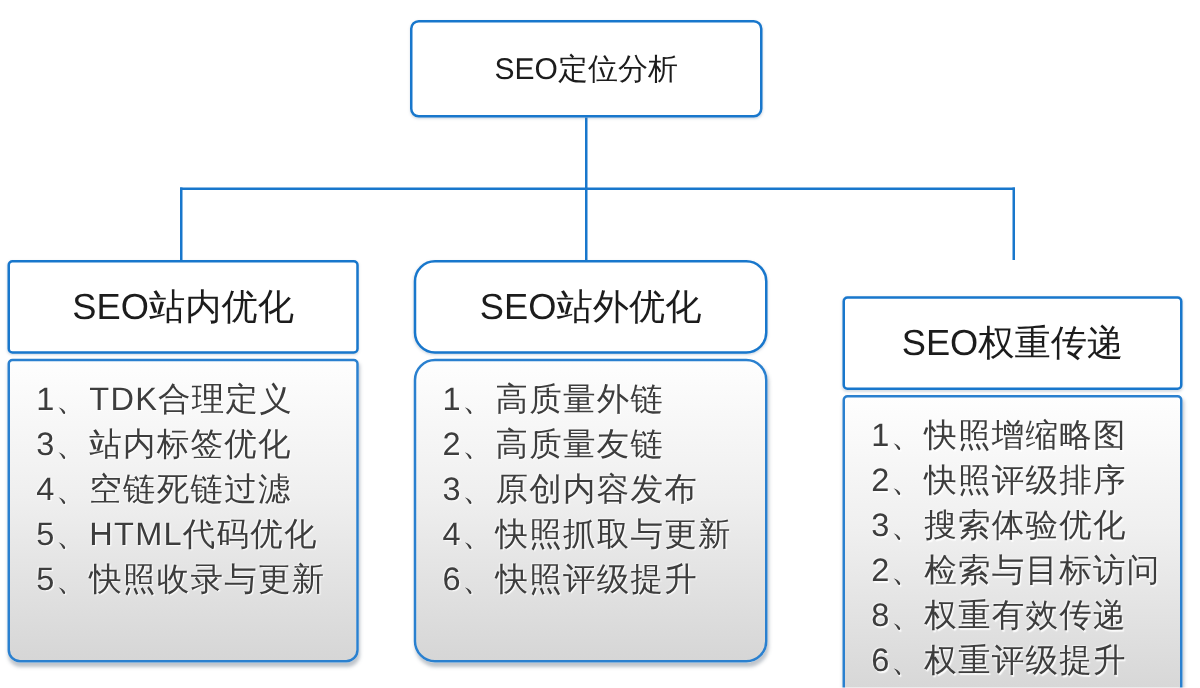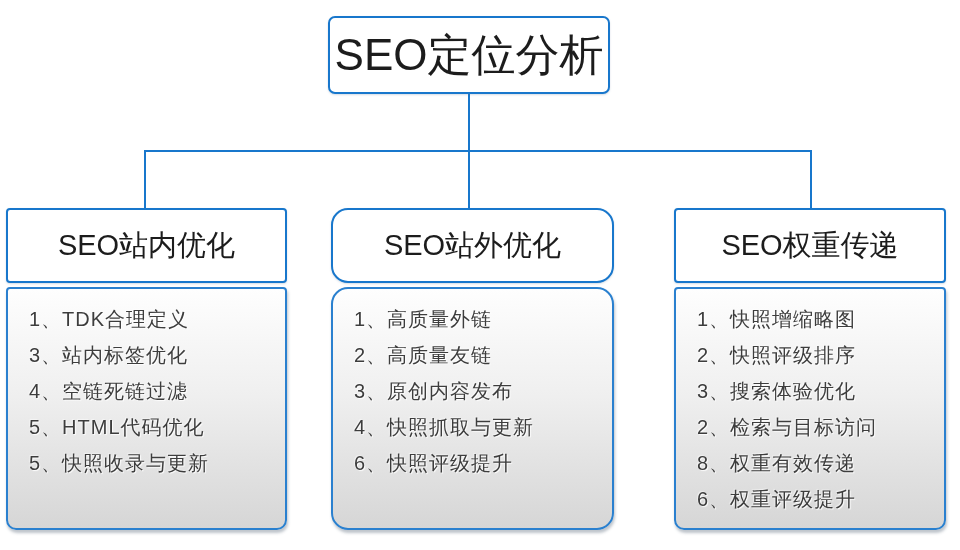--- a/index.html
+++ b/index.html
@@ -20,36 +20,36 @@
   .trunk{left:468px;top:94px;height:114px;}
   .crossbar{left:144px;top:150px;width:668px;}
   .drop-left{left:144px;top:150px;height:58px;}
   .drop-right{left:810px;top:150px;height:58px;}
 
   
   .node{position:absolute;background:#ffffff;border:2px solid var(--line-blue);
         display:flex;align-items:center;justify-content:center;
         color:var(--text-dark);}
   .root-box{left:328px;top:16px;width:282px;height:78px;border-radius:7px;
-        font-size:44px;box-shadow:0 1px 2px rgba(90,120,150,.25);}
+        font-size:24px;box-shadow:0 1px 2px rgba(90,120,150,.25);}
   .header-box{top:208px;height:75px;border-radius:4px;font-size:29px;
         box-shadow:0 1px 2px rgba(90,120,150,.25);}
 
   .list-box{position:absolute;top:287px;height:243px;
         background:linear-gradient(180deg,#fefefe 0%,#efefef 45%,#d6d6d6 100%);
         border:2px solid #2a80cf;border-radius:4px 4px 10px 10px;
         box-shadow:1px 3px 3px rgba(110,125,140,.45);
         padding:12px 0 0 21px;}
-  .list-item{height:36px;line-height:36px;font-size:20px;color:var(--list-text);
+  .list-item{height:36px;line-height:36px;font-size:26px;color:var(--list-text);
         text-shadow:1px 1px 1px rgba(255,255,255,.95), -1px -1px 1px rgba(255,255,255,.55);
         white-space:nowrap;letter-spacing:1px;}
 
   .col1{left:6px;width:281px;}
   .col2{left:331px;width:283px;border-radius:17px;}
-  .col3{left:674px;width:272px;}
+  .col3{left:674px;width:272px;margin-top:29px;}
 </style>
 </head>
 <body>
 
 <div class="canvas">
 
   <div class="line v trunk"></div>
   <div class="line h crossbar"></div>
   <div class="line v drop-left"></div>
   <div class="line v drop-right"></div>

